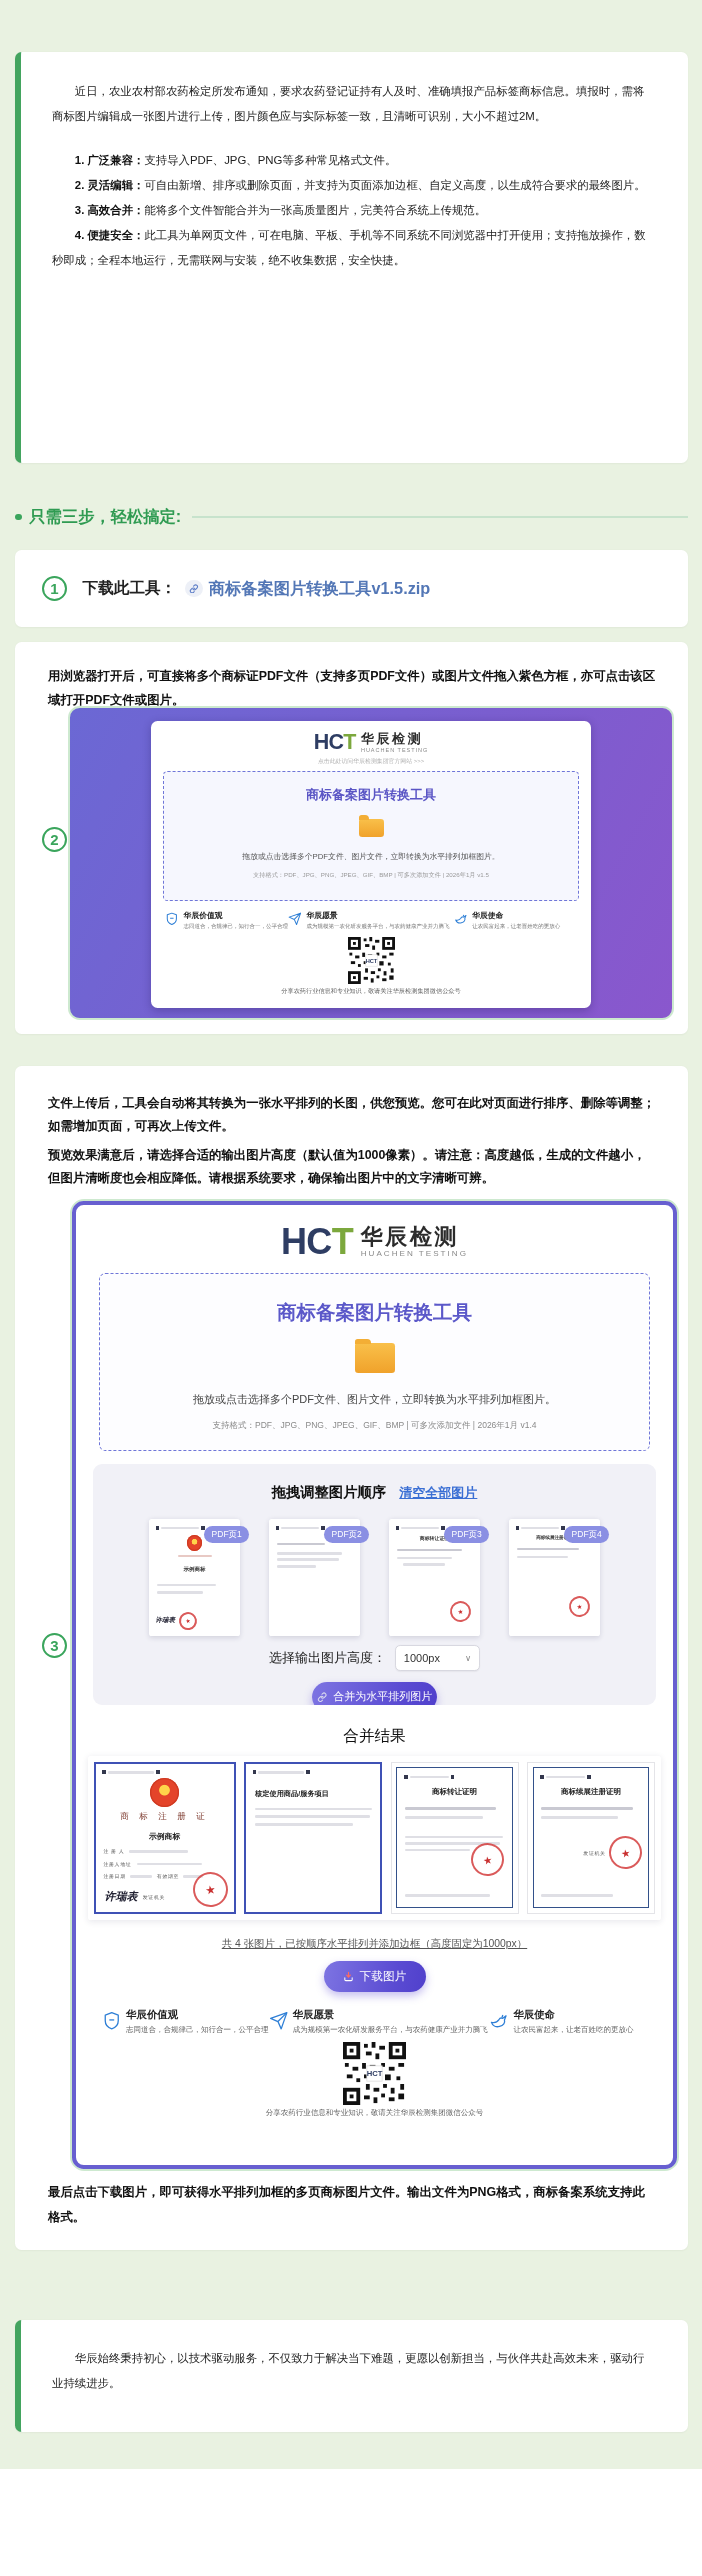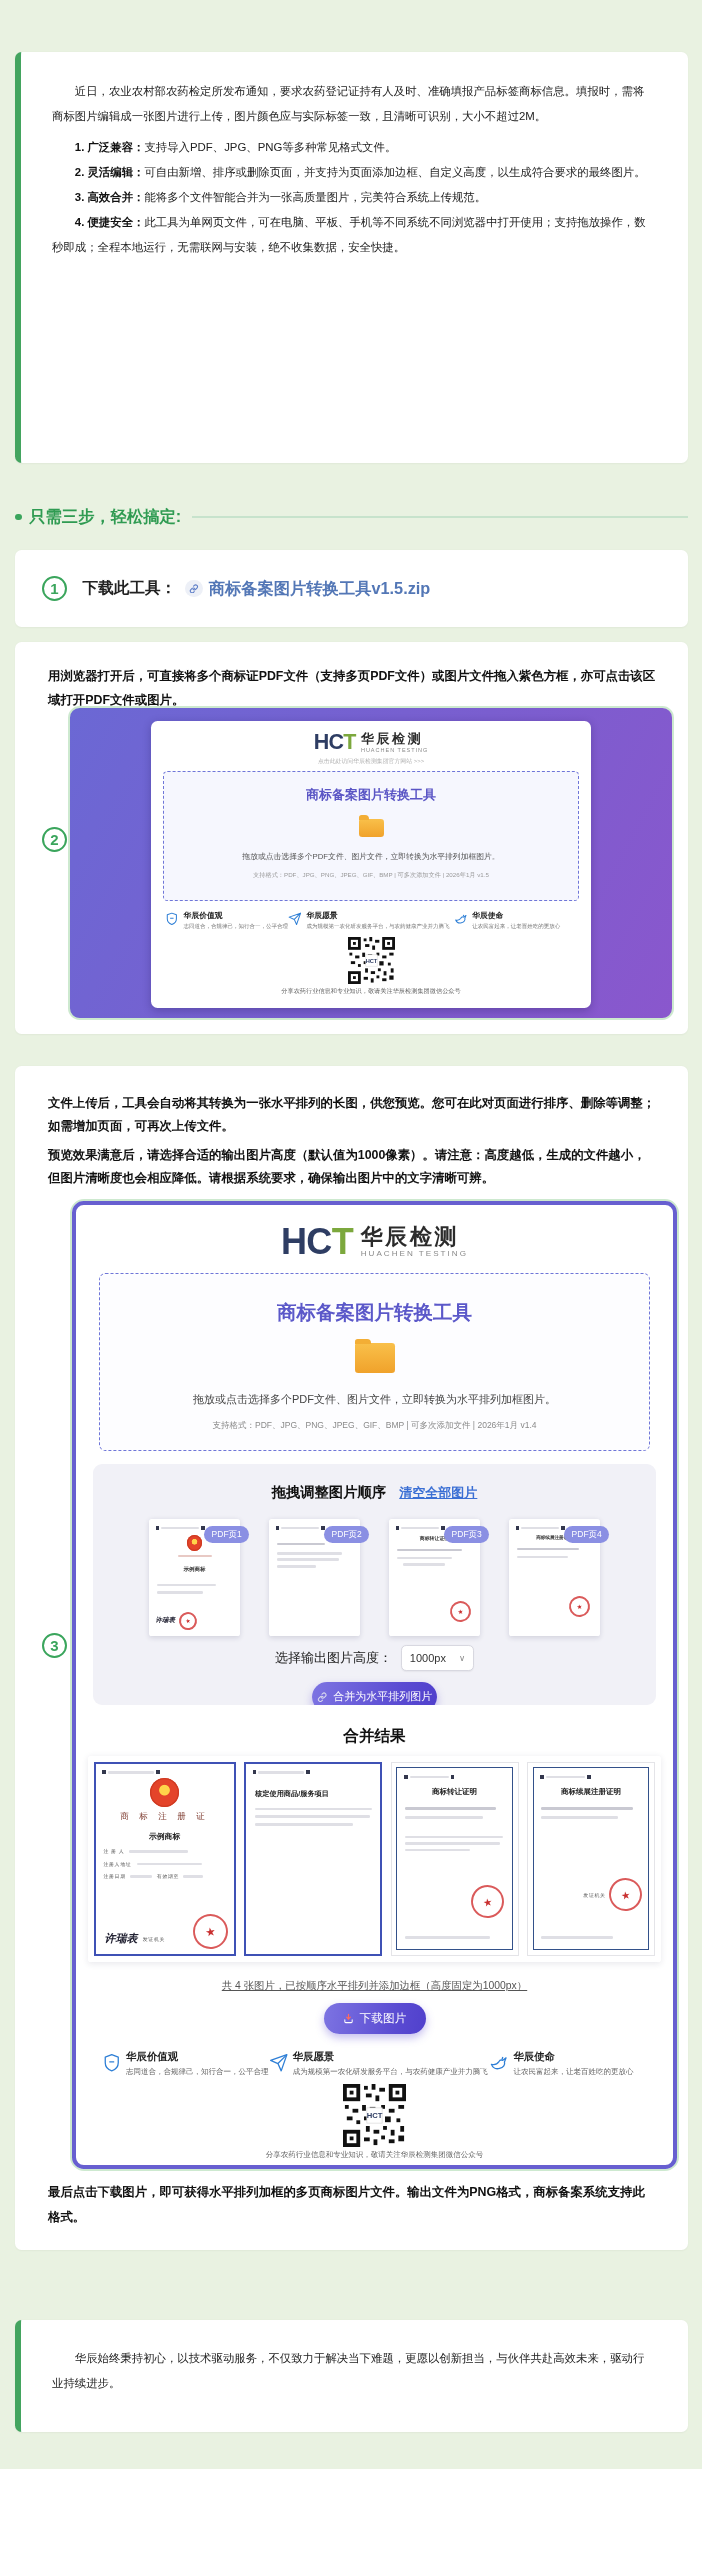--- a/index.html
+++ b/index.html
@@ -72,29 +72,29 @@
   .thumb{position:relative;width:91px;height:117px;background:#fff;border-radius:2.6px;box-shadow:0 1.3px 5.2px rgba(40,40,80,0.15);}
   .pdf-badge{position:absolute;top:6.5px;right:-9px;background:#8a8fe3;color:#fff;font-size:8.5px;padding:2.6px 7.2px;border-radius:8.5px;white-space:nowrap;}
   .mini-head{display:flex;align-items:center;gap:2px;margin:6.5px 0 0 6.5px;}
   .sq{width:3.9px;height:3.9px;background:#33374d;}
   .bar{height:2.6px;background:#dfdfe5;border-radius:1.3px;}
   .doc-title-mini{font-size:4.9px;font-weight:bold;color:#333;text-align:center;margin-top:5.2px;}
   .emblem{border-radius:50%;background:radial-gradient(circle at 50% 42%,#ffd54a 0 22%,#e4442a 26% 100%);box-shadow:inset 0 0 0 1.3px #cf3a22;margin:0 auto;}
   .seal{border:2px solid rgba(205,35,35,0.75);border-radius:50%;color:#c93030;display:flex;align-items:center;justify-content:center;transform:rotate(-10deg);background:rgba(255,255,255,0.3);}
   .dd-row{display:flex;align-items:center;justify-content:center;margin-top:9px;}
   .dd-label{font-size:13px;color:#222;}
-  .select{display:flex;align-items:center;justify-content:space-between;width:73px;height:26px;background:#fff;border:0.7px solid #d8d8e0;border-radius:5.2px;box-sizing:border-box;padding:0 7.8px;margin-left:9px;cursor:pointer;box-shadow:0 0.7px 1.3px rgba(0,0,0,0.05);}
+  .select{display:flex;align-items:center;justify-content:space-between;width:85px;height:26px;background:#fff;border:0.7px solid #d8d8e0;border-radius:5.2px;box-sizing:border-box;padding:0 7.8px;margin-left:9px;cursor:pointer;box-shadow:0 0.7px 1.3px rgba(0,0,0,0.05);}
   .select-val{font-size:11px;color:#333;}
   .chev{font-size:8.5px;color:#888;}
   .pill-btn{display:flex;align-items:center;justify-content:center;gap:5.9px;color:#fff;border-radius:15.6px;background:linear-gradient(100deg,#7d74e2 0%,#5a4bd2 70%,#5040cc 100%);box-shadow:0 3.9px 9px rgba(90,70,210,0.35);cursor:pointer;}
   .merge-btn{width:125px;height:30px;font-size:11px;margin:10.4px auto 0;}
   .dl-btn{width:102px;height:31px;font-size:11.7px;margin:10.4px auto 0;}
-  .result-title{text-align:center;font-size:15.6px;font-weight:bold;color:#111;margin-top:21px;}
+  .result-title{text-align:center;font-size:15.6px;font-weight:normal;color:#111;margin-top:21px;}
   .results{display:flex;gap:8.5px;margin:9px 11.7px 0;padding:5.9px;background:#fff;box-shadow:0 1.3px 6.5px rgba(40,40,80,0.10);border-radius:2.6px;box-sizing:border-box;}
-  .rdoc{background:#fff;box-sizing:border-box;height:194px;position:relative;}
+  .rdoc{background:#fff;box-sizing:border-box;height:152px;position:relative;}
   .rdoc-border{border:2px solid #3f51b5;}
   .rdoc-page{border:0.7px solid #e4e4e8;padding:4.6px;}
   .rdoc-inner{border:1.3px solid #33518a;height:100%;box-sizing:border-box;position:relative;}
   .doc-title{font-weight:bold;color:#222;text-align:center;}
   .cert-title{font-family:"DejaVu Serif","Liberation Serif",serif;color:#7c382c;letter-spacing:3.9px;text-align:center;font-size:8.5px;margin-top:3.9px;}
   .lbl-row{display:flex;align-items:center;margin:6.5px 7.8px 0;}
   .lbl{font-size:4.9px;color:#555;letter-spacing:0.7px;white-space:nowrap;}
   .sig{font-family:"DejaVu Serif","Liberation Serif",serif;font-style:italic;font-weight:bold;color:#223;}
   .result-cap{text-align:center;font-size:10.4px;color:#555;margin-top:17px;text-decoration:underline;}
   .final-para{position:absolute;left:33px;width:608px;top:1114px;font-size:12.4px;font-weight:bold;line-height:25px;color:#111;}
@@ -105,21 +105,21 @@
   .val-desc-b{font-size:7.5px;color:#666;margin-top:3.3px;white-space:nowrap;}
   .qr-cap-b{font-size:7.5px;color:#666;text-align:center;margin-top:3.9px;}
 </style>
 </head>
 <body>
 
 <div class="page-bg"></div>
 
 <div class="card green-edge" style="top:52px;height:411px;padding:27px 36px 0 31px;">
   <p class="body-text">近日，农业农村部农药检定所发布通知，要求农药登记证持有人及时、准确填报产品标签商标信息。填报时，需将商标图片编辑成一张图片进行上传，图片颜色应与实际标签一致，且清晰可识别，大小不超过2M。</p>
-  <p class="feat" style="margin-top:6px;"><b>1. 广泛兼容：</b><span>支持导入PDF、JPG、PNG等多种常见格式文件。</span></p>
+  <p class="feat" style="margin-top:19px;"><b>1. 广泛兼容：</b><span>支持导入PDF、JPG、PNG等多种常见格式文件。</span></p>
   <p class="feat"><b>2. 灵活编辑：</b><span>可自由新增、排序或删除页面，并支持为页面添加边框、自定义高度，以生成符合要求的最终图片。</span></p>
   <p class="feat"><b>3. 高效合并：</b><span>能将多个文件智能合并为一张高质量图片，完美符合系统上传规范。</span></p>
   <p class="feat"><b>4. 便捷安全：</b><span>此工具为单网页文件，可在电脑、平板、手机等不同系统不同浏览器中打开使用；支持拖放操作，数秒即成；全程本地运行，无需联网与安装，绝不收集数据，安全快捷。</span></p>
 </div>
 
 <div class="sec-head">
   <span class="sec-dot"></span>
   <span class="sec-title">只需三步，轻松搞定:</span>
   <span class="sec-line"></span>
 </div>

